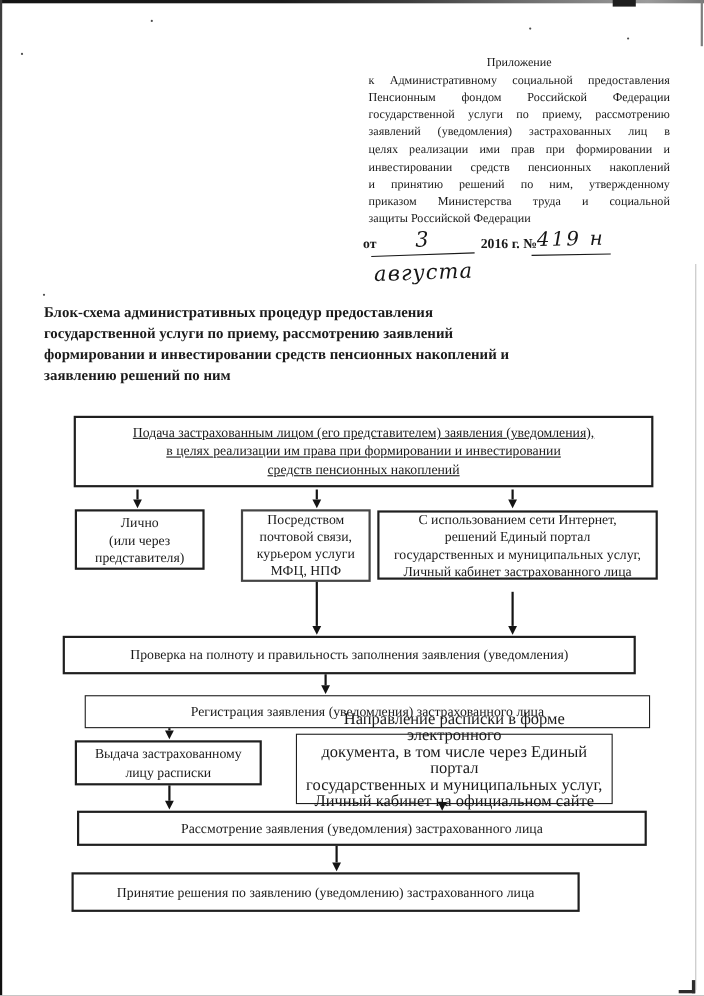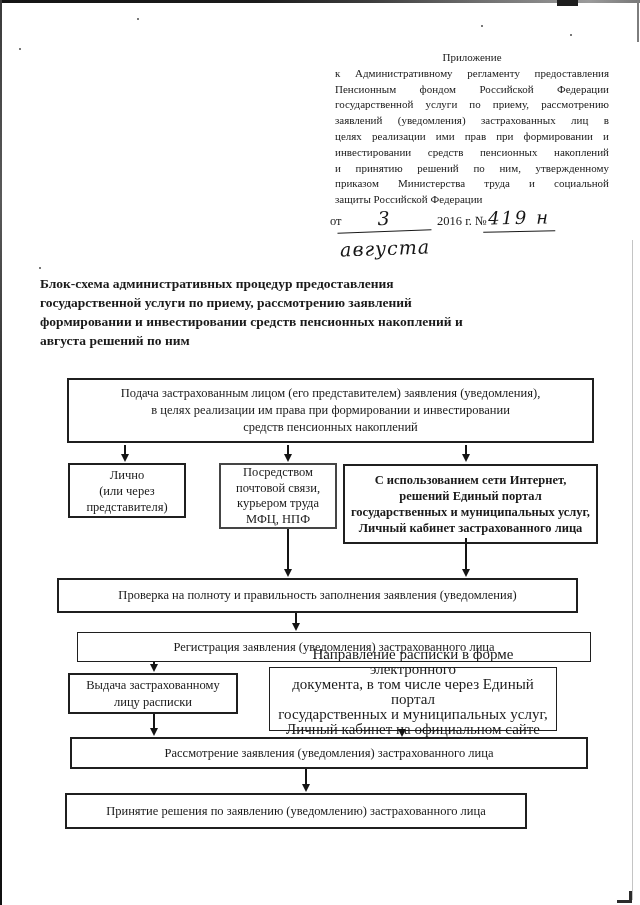--- a/index.html
+++ b/index.html
@@ -19,42 +19,42 @@
   .corner-mark{position:absolute;left:617px;top:891px;width:12px;height:9px;
     border-right:3px solid #2c2c2c;border-bottom:3px solid #2c2c2c;}
   .speck{position:absolute;width:2px;height:2px;background:#4d4d4d;border-radius:1px;}
   
   .appendix{position:absolute;left:335px;top:50px;width:274px;
     font-size:11px;line-height:15.8px;}
   .ap-line{text-align:justify;text-align-last:justify;}
   .ap-line.first{text-align:center;text-align-last:center;}
   .ap-line.last{text-align:left;text-align-last:left;}
   
-  .date-prefix,.date-year{position:absolute;font-size:12.5px;}
+  .date-prefix,.date-year{position:absolute;font-size:12.5px;font-weight:bold;}
   .date-prefix{left:330px;top:214px;}
   .date-year{left:437px;top:214px;}
   .hw-slot{position:absolute;border-bottom:1.5px solid #1a1a1a;text-align:center;
     font-family:"DejaVu Serif","Liberation Serif",serif;font-style:italic;
     color:#161616;}
   .hw-date{left:337px;top:203px;width:94px;height:28px;line-height:30px;
     font-size:19px;letter-spacing:1px;transform:rotate(-2deg);}
   .hw-number{left:483px;top:203px;width:72px;height:28px;line-height:30px;
     font-size:18px;letter-spacing:2px;transform:rotate(-1deg);}
   
   .doc-title{position:absolute;left:40px;top:274px;width:560px;
     font-weight:bold;font-size:13.5px;line-height:19px;}
   
   .fbox{position:absolute;box-sizing:border-box;border:2px solid #1f1f1f;
     display:flex;flex-direction:column;justify-content:center;align-items:center;
     text-align:center;font-size:12.5px;line-height:16.5px;background:#fff;}
   .fbox.light{border-color:#454545;}
-  .b-submission{left:67px;top:378px;width:527px;height:65px;line-height:17px;}
+  .b-submission{left:67px;top:378px;width:527px;height:65px;line-height:17px;text-decoration:underline;}
   .b-inperson{left:68px;top:463px;width:118px;height:55px;line-height:16px;}
   .b-bymail{left:219px;top:463px;width:118px;height:66px;line-height:15.5px;}
-  .b-internet{left:343px;top:464px;width:255px;height:80px;line-height:16px;font-weight:bold;}
+  .b-internet{left:343px;top:464px;width:255px;height:63px;line-height:16px;}
   .b-check{left:57px;top:578px;width:521px;height:35px;}
   .b-register{left:59px;top:632px;width:514px;height:30px;border-width:1.5px;margin-left:18px;}
   .b-issue{left:68px;top:673px;width:170px;height:41px;line-height:17px;}
   .b-send{left:269px;top:667px;width:288px;height:64px;font-size:15px;line-height:15px;border-width:1.5px;}
   .b-review{left:70px;top:737px;width:518px;height:32px;}
   .b-decision{left:65px;top:793px;width:462px;height:36px;}
   
   .arrow{position:absolute;display:flex;flex-direction:column;align-items:center;}
   .arrow .stem{width:1.5px;background:#141414;flex:1 1 auto;}
   .arrow .head{width:0;height:0;border-left:4.5px solid transparent;
@@ -72,59 +72,59 @@
   <div class="edge-right"></div>
   <div class="corner-mark"></div>
   <div class="speck" style="left:137px;top:18px;"></div>
   <div class="speck" style="left:19px;top:48px;"></div>
   <div class="speck" style="left:39px;top:267px;"></div>
   <div class="speck" style="left:481px;top:25px;"></div>
   <div class="speck" style="left:570px;top:34px;"></div>
 
   <div class="appendix">
     <div class="ap-line first">Приложение</div>
-    <div class="ap-line">к Административному регламенту предоставления</div>
+    <div class="ap-line">к Административному социальной предоставления</div>
     <div class="ap-line">Пенсионным фондом Российской Федерации</div>
     <div class="ap-line">государственной услуги по приему, рассмотрению</div>
     <div class="ap-line">заявлений (уведомления) застрахованных лиц в</div>
     <div class="ap-line">целях реализации ими прав при формировании и</div>
     <div class="ap-line">инвестировании средств пенсионных накоплений</div>
     <div class="ap-line">и принятию решений по ним, утвержденному</div>
     <div class="ap-line">приказом Министерства труда и социальной</div>
     <div class="ap-line last">защиты Российской Федерации</div>
   </div>
 
   <span class="date-prefix">от</span>
   <span class="hw-slot hw-date">3 августа</span>
   <span class="date-year">2016 г. №</span>
   <span class="hw-slot hw-number">419 н</span>
 
   <div class="doc-title">
     <div>Блок-схема административных процедур предоставления</div>
     <div>государственной услуги по приему, рассмотрению заявлений</div>
     <div>формировании и инвестировании средств пенсионных накоплений и</div>
-    <div>августа решений по ним</div>
+    <div>заявлению решений по ним</div>
   </div>
 
   <div class="fbox b-submission">
     <div>Подача застрахованным лицом (его представителем) заявления (уведомления),</div>
     <div>в целях реализации им права при формировании и инвестировании</div>
     <div>средств пенсионных накоплений</div>
   </div>
 
   <div class="fbox b-inperson">
     <div>Лично</div>
     <div>(или через</div>
     <div>представителя)</div>
   </div>
 
   <div class="fbox b-bymail light">
     <div>Посредством</div>
     <div>почтовой связи,</div>
-    <div>курьером труда</div>
+    <div>курьером услуги</div>
     <div>МФЦ, НПФ</div>
   </div>
 
   <div class="fbox b-internet">
     <div>С использованием сети Интернет,</div>
     <div>решений  Единый портал</div>
     <div>государственных и муниципальных услуг,</div>
     <div>Личный кабинет застрахованного лица</div>
   </div>
 

